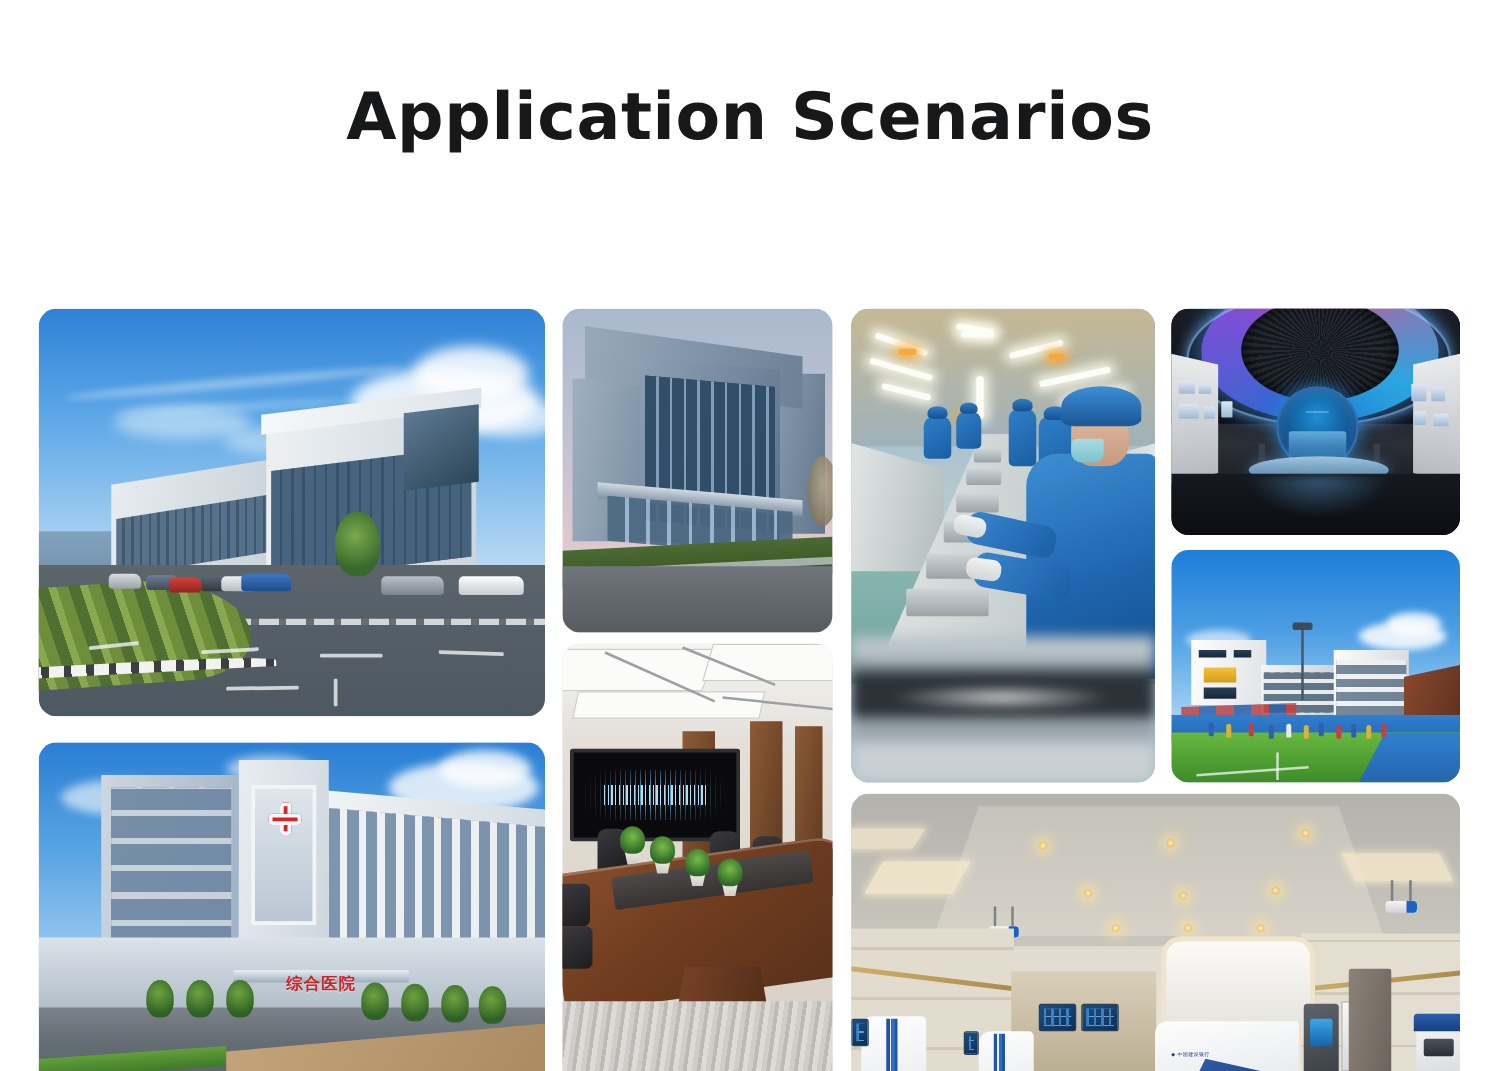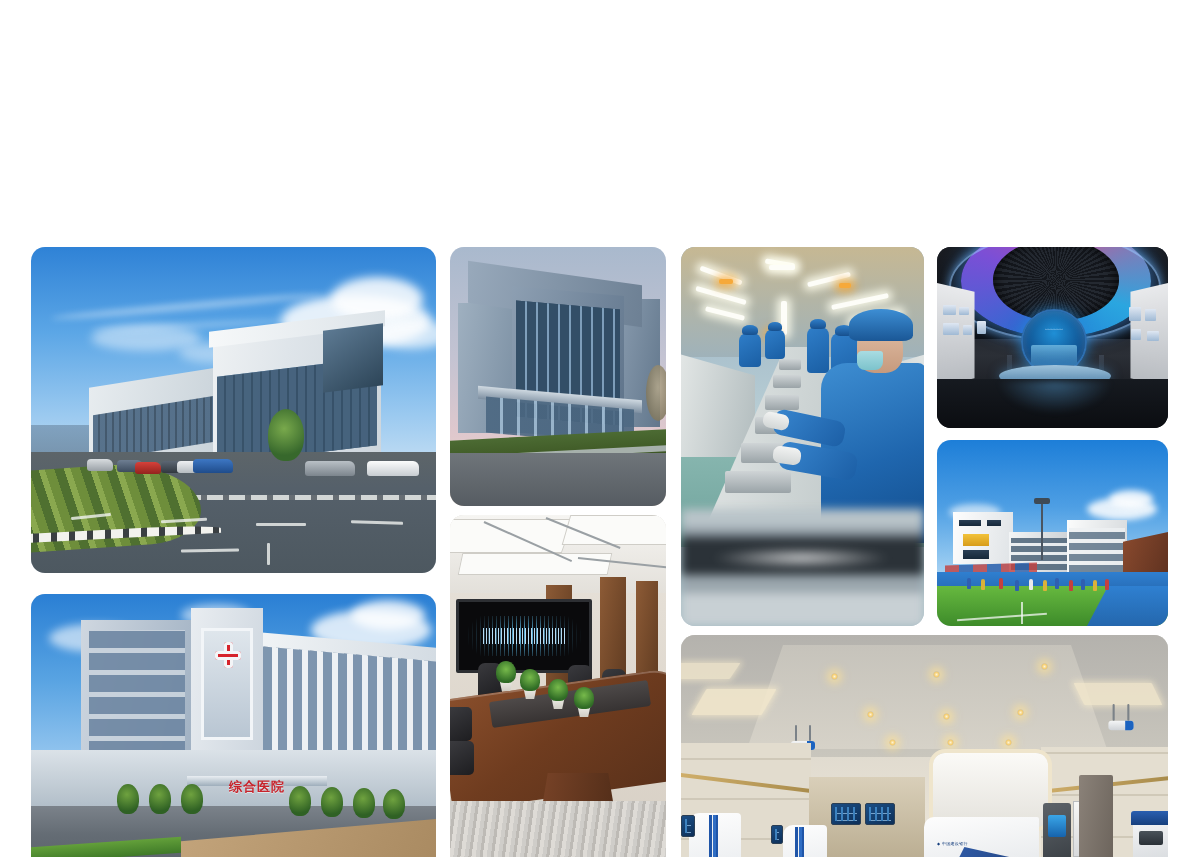--- a/index.html
+++ b/index.html
@@ -733,20 +733,21 @@
   }
 
   
   .nosel { -webkit-user-select:none; user-select:none; }
 </style>
 </head>
 <body style="background: rgb(255, 255, 255);">
 
 <div class="page nosel">
 
+  <h1 class="page-title">Application Scenarios</h1>
 
   <div class="gallery">
 
     <div class="tile t1" title="Industrial park" style="left: 31px; top: 204px; width: 405px; height: 326px; border-radius: 14px;">
       <div class="scene">
         <div class="sky-blue"></div>
         <div class="wispy"></div>
         <div class="wispy2"></div>
         <div class="cloud c1a"></div>
         <div class="cloud c1b"></div>

